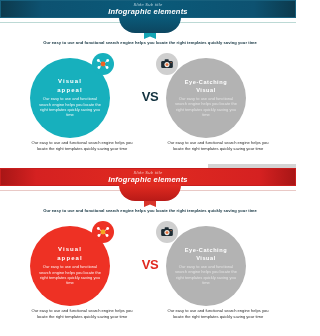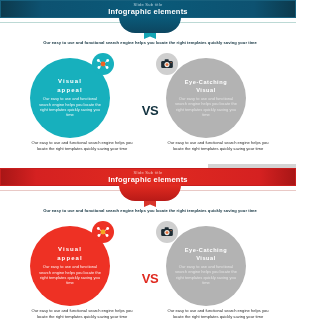--- a/index.html
+++ b/index.html
@@ -20,20 +20,21 @@
   }
 
   
   .banner{
     position:absolute;left:0;top:0;
     width:296px;height:18px;
     box-sizing:border-box;
     display:flex;flex-direction:column;
     align-items:center;justify-content:center;
     overflow:hidden;
+    font-style:italic;
   }
   .panel-teal .banner{
     background:linear-gradient(90deg,#0c3a4d 0%,#0d5271 14%,#0a5a79 50%,#0d5271 86%,#0c3a4d 100%);
     border:1px solid #17607d;
   }
   .panel-red .banner{
     background:linear-gradient(90deg,#a81616 0%,#d52121 12%,#e02a20 50%,#d52121 88%,#a81616 100%);
     border:1px solid #c81d1d;
   }
   .banner-sub{
@@ -128,21 +129,21 @@
     z-index:4;
   }
   .badge-left{left:70px;}
   .badge-right{left:-2px;}
   .panel-teal .badge-primary{background:#17b0bd;}
   .panel-red  .badge-primary{background:#ee3124;}
   .badge-secondary{background:#cfcfcf;}
 
   
   .vs{
-    position:absolute;left:0;top:50px;width:300px;
+    position:absolute;left:0;top:36px;width:300px;
     text-align:center;
     font-size:13px;font-weight:bold;letter-spacing:-.3px;
   }
   .panel-teal .vs{color:#12323f;}
   .panel-red  .vs{color:#e02a20;}
 
   
   .caption{
     position:absolute;top:140px;width:108px;
     text-align:center;

